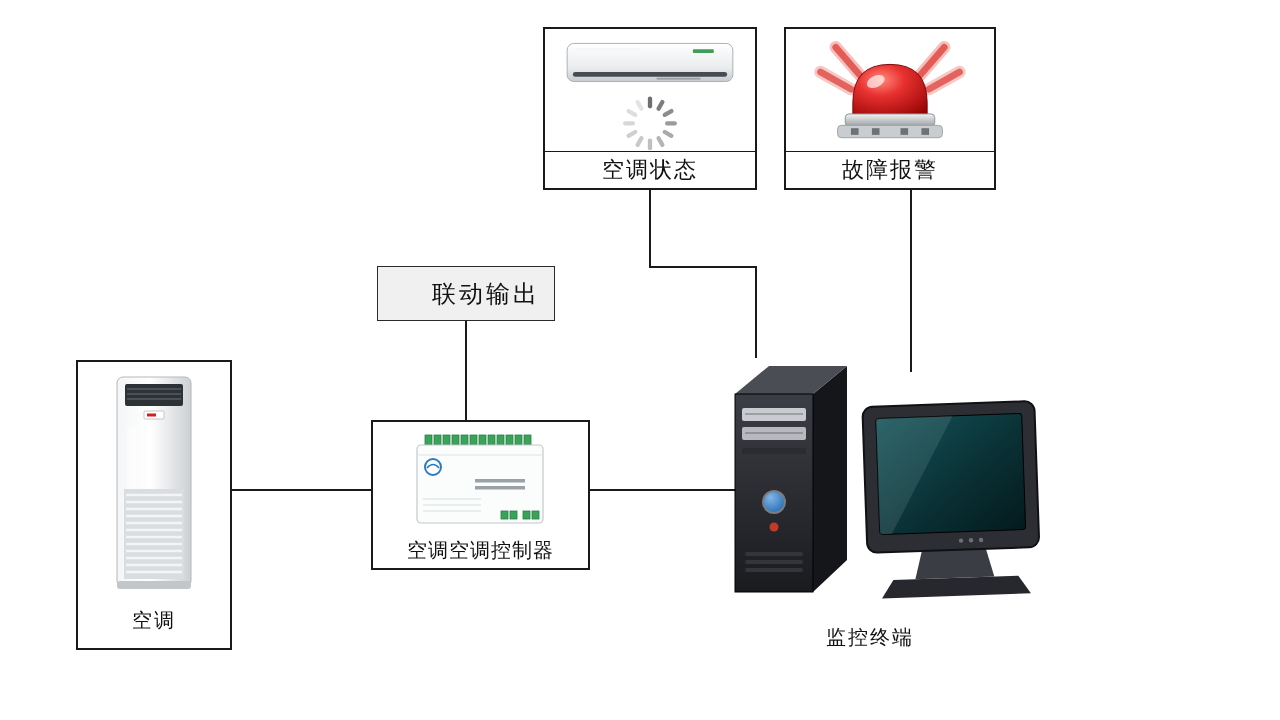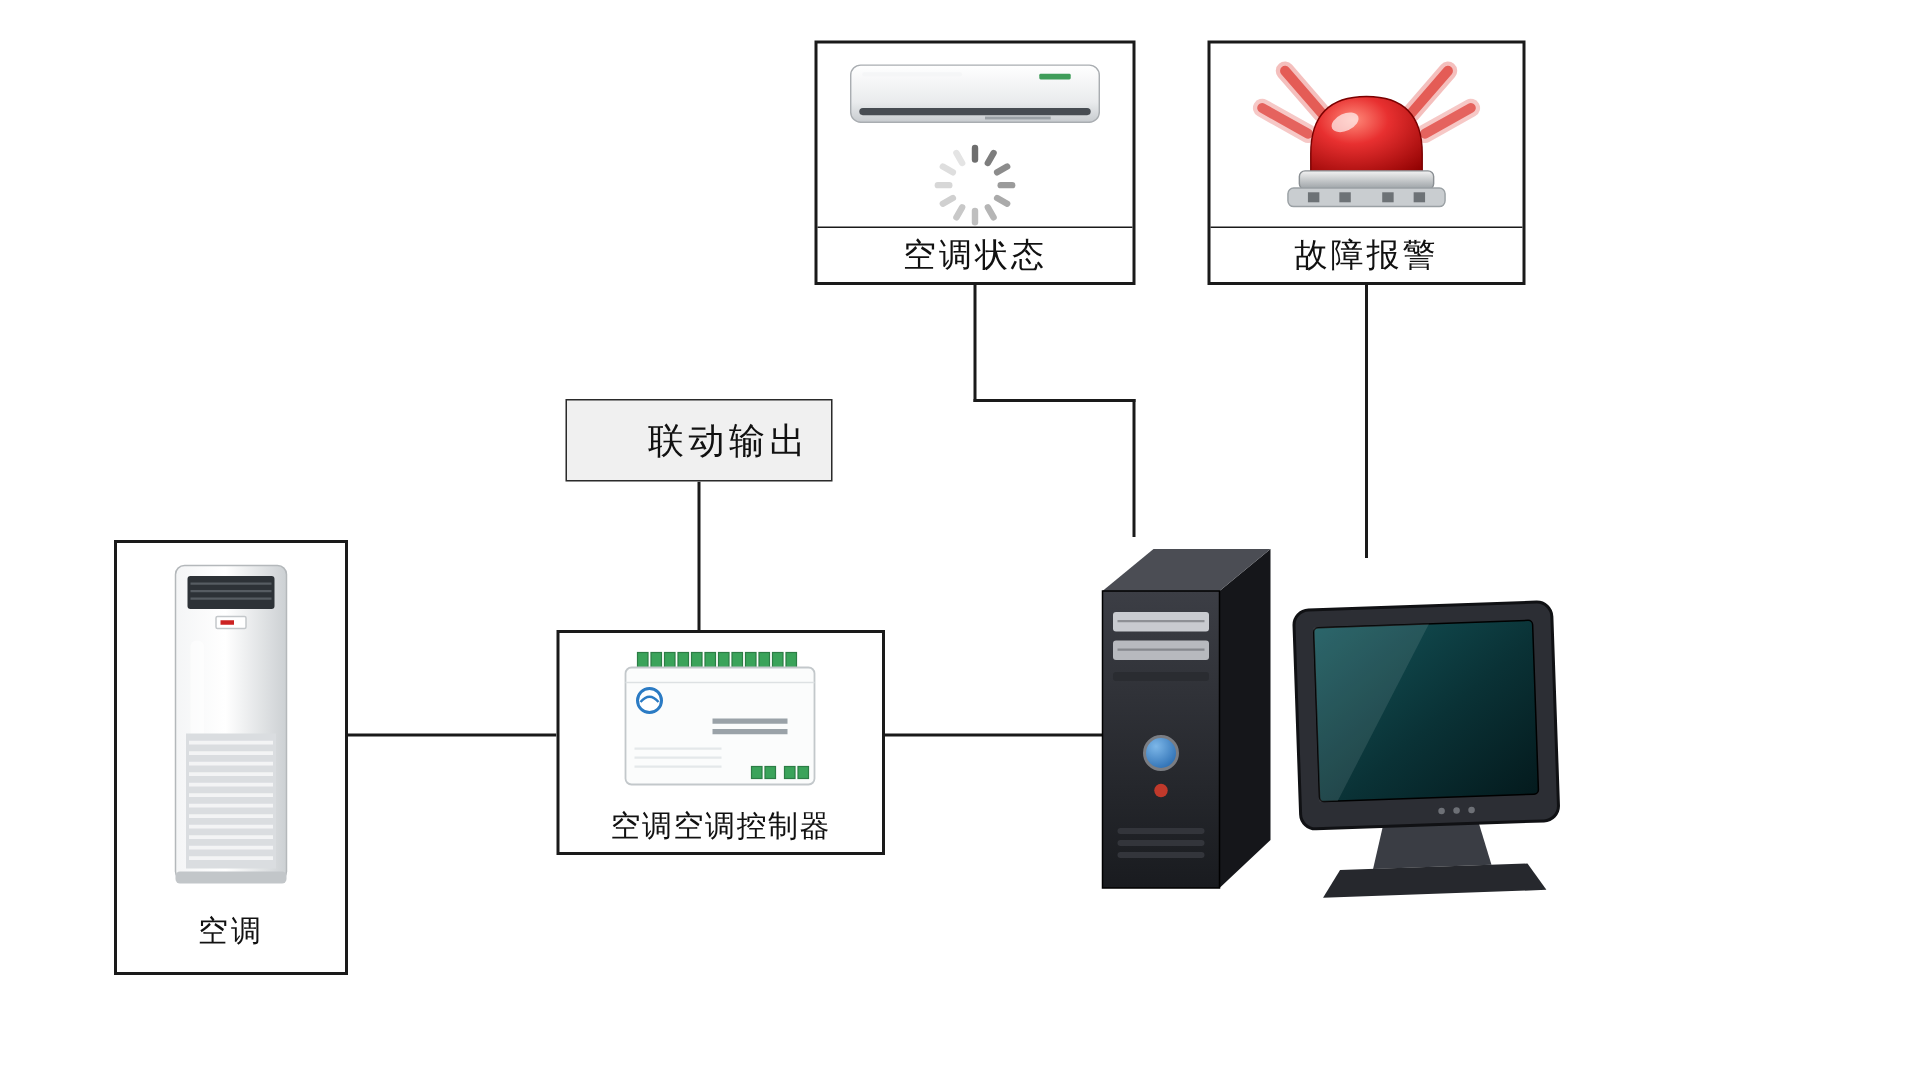--- a/index.html
+++ b/index.html
@@ -68,21 +68,21 @@
           <line x1="89.5" y1="105" x2="82.5" y2="109" stroke="#d0d0d0"></line>
           <line x1="87" y1="96" x2="79" y2="96" stroke="#d7d7d7"></line>
           <line x1="89.5" y1="87" x2="82.5" y2="83" stroke="#dedede"></line>
           <line x1="96" y1="80.5" x2="92" y2="73.5" stroke="#e4e4e4"></line>
         </g>
       </svg>
     </div>
     <div class="compartment-label">空调状态</div>
   </div>
 
-  <div class="node" style="left:805px;top:27px;width:212px;height:163px;">
+  <div class="node" style="left:784px;top:27px;width:212px;height:163px;">
     <div class="img-area" style="height:126px;">
       <svg width="200" height="120" viewBox="0 0 210 126">
         <defs>
           <radialGradient id="dome" cx="0.38" cy="0.3" r="0.9">
             <stop offset="0" stop-color="#ff8a7a"></stop>
               <stop offset="0.35" stop-color="#e83030"></stop>
               <stop offset="1" stop-color="#8e0000"></stop>
           </radialGradient>
           <linearGradient id="abase" x1="0" y1="0" x2="0" y2="1">
             <stop offset="0" stop-color="#f2f2f2"></stop>
@@ -245,15 +245,16 @@
         <polygon points="205,196 268,196 276,226 197,226" fill="#3a3d44"></polygon>
         <polygon points="175,226 300,226 312,244 163,244" fill="#26282d"></polygon>
         <rect x="150" y="52" width="172" height="146" rx="10" fill="#2c2e34" stroke="#101114" stroke-width="2"></rect>
         <rect x="163" y="64" width="146" height="116" rx="3" fill="url(#screen)" stroke="#000" stroke-width="1"></rect>
         <polygon points="163,64 240,64 175,180 163,180" fill="#ffffff" opacity="0.10"></polygon>
         <circle cx="244" cy="189" r="2.2" fill="#6d7076"></circle>
         <circle cx="254" cy="189" r="2.2" fill="#6d7076"></circle>
         <circle cx="264" cy="189" r="2.2" fill="#6d7076"></circle>
       </g>
     </svg>
+    <div class="free-label" style="left:75px;top:272px;width:160px;position:absolute;">监控终端</div>
   </div>
 
 </div>
 
 </body></html>

